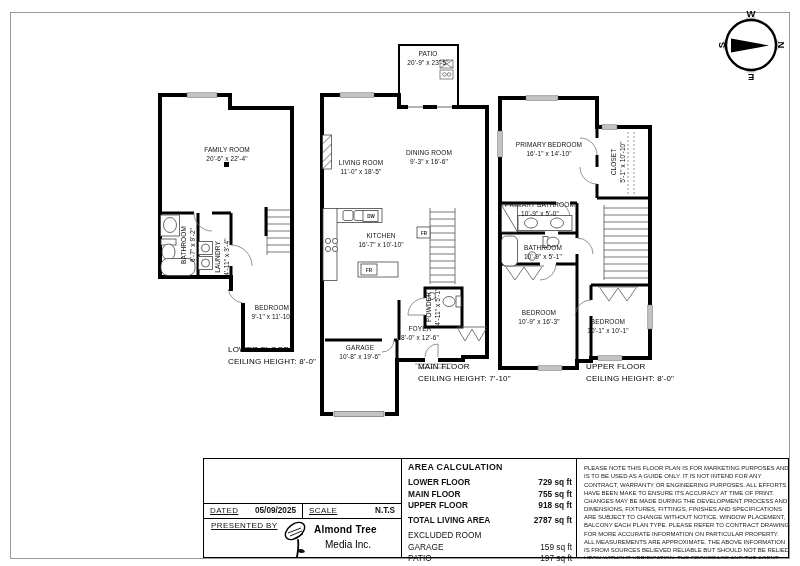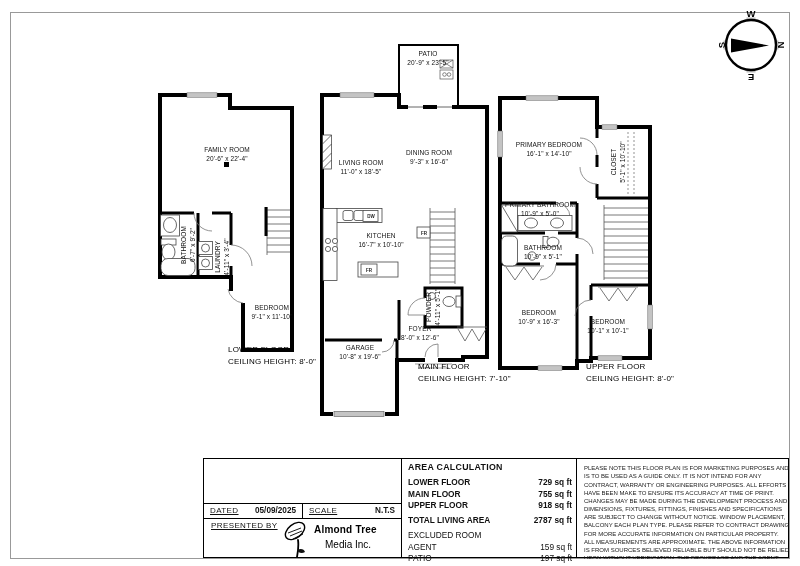--- a/index.html
+++ b/index.html
@@ -307,21 +307,21 @@
       </div>
       <div class="ac-row bold total">
         <span>TOTAL LIVING AREA</span>
         <span>2787 sq ft</span>
       </div>
       <div class="ac-row gap">
         <span>EXCLUDED ROOM</span>
         <span></span>
       </div>
       <div class="ac-row">
-        <span>AGENT</span>
+        <span>GARAGE</span>
         <span>159 sq ft</span>
       </div>
       <div class="ac-row">
         <span>PATIO</span>
         <span>197 sq ft</span>
       </div>
     </div>
 
     <div class="abs" style="left:372px;top:0;width:213px;height:100px;overflow:hidden;">
       <div id="disc">PLEASE NOTE THIS FLOOR PLAN IS FOR MARKETING PURPOSES AND IS TO BE USED AS A GUIDE ONLY. IT IS NOT INTEND FOR ANY CONTRACT, WARRANTY OR ENGINEERING PURPOSES. ALL EFFORTS HAVE BEEN MAKE TO ENSURE ITS ACCURACY AT TIME OF PRINT. CHANGES MAY BE MADE DURING THE DEVELOPMENT PROCESS AND DIMENSIONS, FIXTURES, FITTINGS, FINISHES AND SPECIFICATIONS ARE SUBJECT TO CHANGE WITHOUT NOTICE. WINDOW PLACEMENT, BALCONY EACH PLAN TYPE. PLEASE REFER TO CONTRACT DRAWING FOR MORE ACCURATE INFORMATION ON PARTICULAR PROPERTY. ALL MEASUREMENTS ARE APPROXIMATE. THE ABOVE INFORMATION IS FROM SOURCES BELIEVED RELIABLE BUT SHOULD NOT BE RELIED UPON WITHOUT VERIFICATION. THE BROKERAGE AND THE AGENT ASSUME NO RESPONSIBILITY FOR ITS ACCURACY</div>

